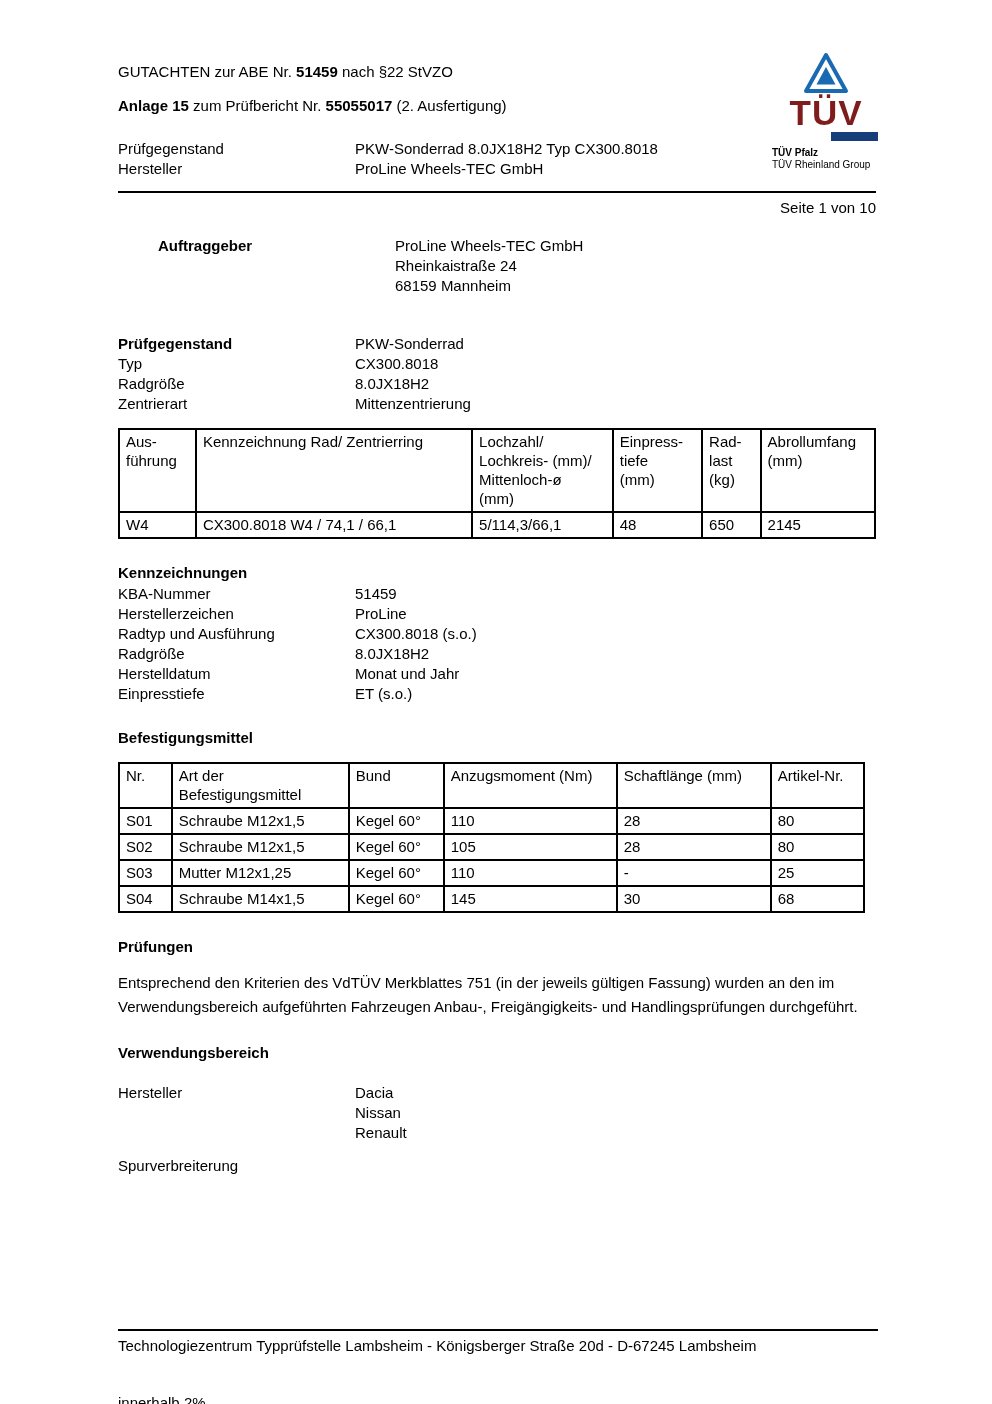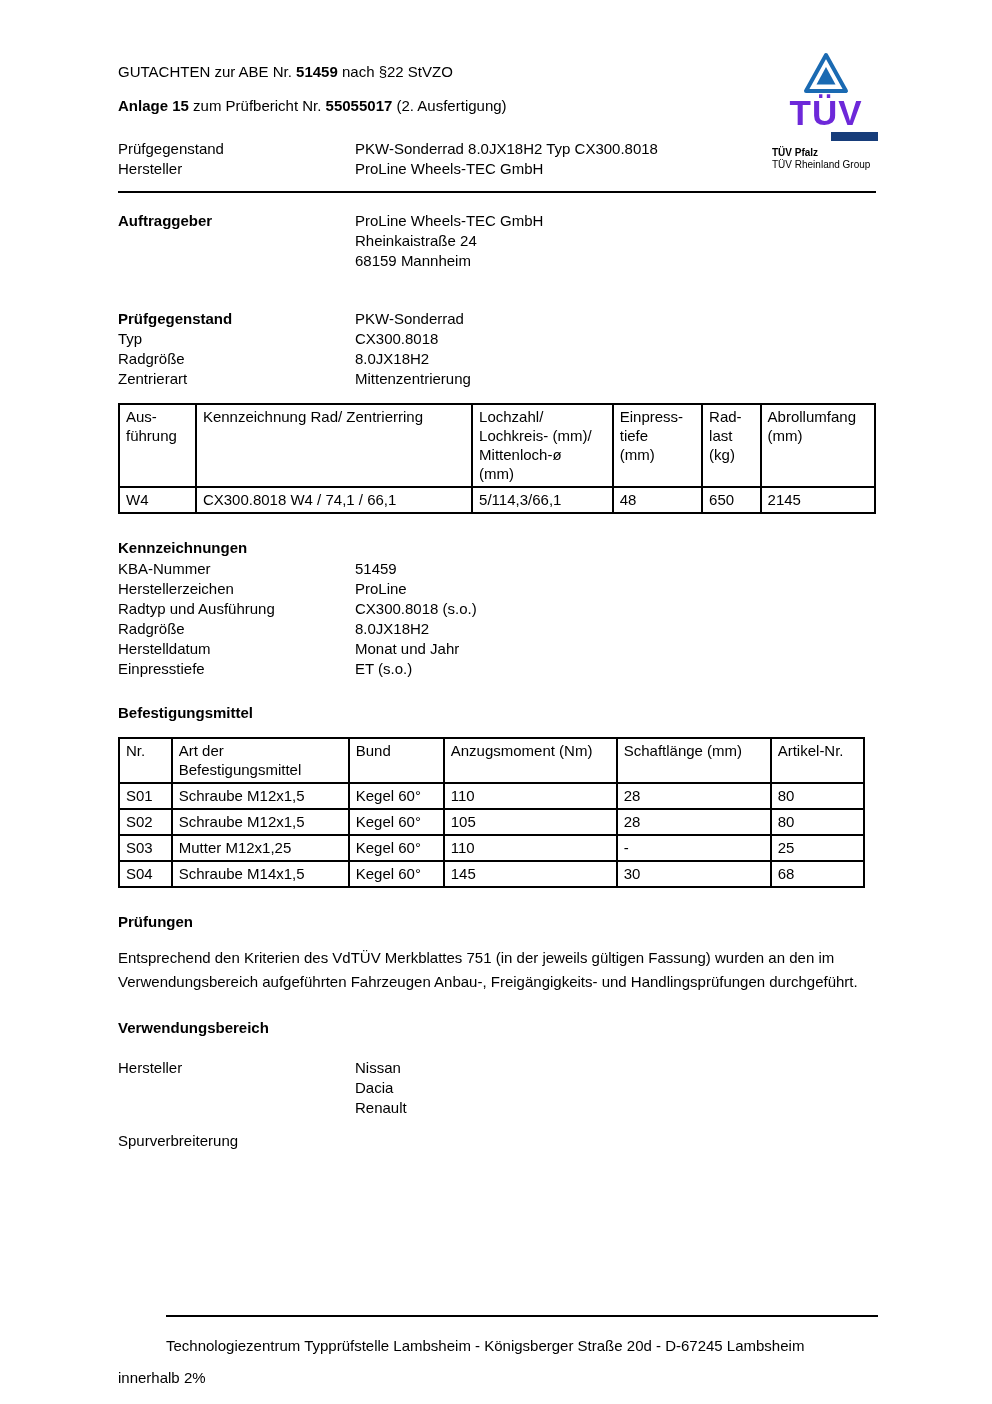--- a/index.html
+++ b/index.html
@@ -15,46 +15,46 @@
     padding: 62px 116px 0 118px;
   }
   .bold { font-weight: bold; }
   .line-title { margin-bottom: 14px; }
   .line-anlage { margin-bottom: 23px; }
   .kv { display: flex; align-items: flex-start; }
   .kv-label { width: 237px; flex: 0 0 237px; }
   .kv-value { flex: 1; }
   .rule { border-top: 2px solid #000; margin-top: 12px; }
   .page-num { text-align: right; margin-top: 5px; }
-  .client-block { margin-top: 18px; }
+  .client-block { margin-top: 18px; margin-left: 40px; }
   .specimen-block { margin-top: 38px; }
   .doc-table {
     border-collapse: collapse; table-layout: fixed;
     margin-top: 14px; font-size: 15px; line-height: 19px;
   }
   .doc-table th, .doc-table td {
     border: 2px solid #000; padding: 2px 18px 3px 6px;
     font-weight: normal; text-align: left; vertical-align: top;
     white-space: pre-line; overflow: hidden;
   }
   .section-head { margin-top: 24px; font-weight: bold; }
   .markings-block { margin-top: 1px; }
   .paragraph { margin-top: 14px; width: 760px; line-height: 24px; }
   .usage-block { margin-top: 20px; }
   .track-block { margin-top: 13px; flex-direction: column; }
   .footer {
     position: absolute; left: 118px; right: 114px; bottom: 48px;
-    border-top: 2px solid #000; padding-top: 19px; margin-left: 48px;
+    border-top: 2px solid #000; padding-top: 5px;
   }
   
   .logo { position: absolute; top: 52px; right: 112px; width: 108px; }
   .logo-triangle { display: block; margin: 0 auto 2px auto; }
   .logo-wordmark {
     font-weight: bold; font-size: 35px; line-height: 34px;
-    letter-spacing: 1px; text-align: center; color: #6d28d9;
+    letter-spacing: 1px; text-align: center; color: #7f1d1d;
   }
   .logo-bar { width: 47px; height: 9px; margin: 2px 2px 6px auto; }
   .logo-small1 { font-size: 10px; line-height: 12px; font-weight: bold; }
   .logo-small2 { font-size: 10px; line-height: 11px; }
 </style>
 </head>
 <body>
 
 <div class="page">
 
@@ -79,20 +79,21 @@
   <div class="kv">
     <span class="kv-label">Prüfgegenstand</span>
     <span class="kv-value">PKW-Sonderrad 8.0JX18H2 Typ CX300.8018</span>
   </div>
   <div class="kv">
     <span class="kv-label">Hersteller</span>
     <span class="kv-value">ProLine Wheels-TEC GmbH</span>
   </div>
 
   <div class="rule"></div>
+  <div class="page-num">Seite 1 von 10</div>
 
   <div class="kv client-block">
     <span class="kv-label bold">Auftraggeber</span>
     <div class="kv-value">
       <div>ProLine Wheels-TEC GmbH</div>
       <div>Rheinkaistraße 24</div>
       <div>68159 Mannheim</div>
     </div>
   </div>
 
@@ -236,22 +237,22 @@
   </tbody>
     </table>
 
   <div class="section-head">Prüfungen</div>
   <div class="paragraph">Entsprechend den Kriterien des VdTÜV Merkblattes 751 (in der jeweils gültigen Fassung) wurden an den im Verwendungsbereich aufgeführten Fahrzeugen Anbau-, Freigängigkeits- und Handlingsprüfungen durchgeführt.</div>
 
   <div class="section-head">Verwendungsbereich</div>
   <div class="kv usage-block">
     <span class="kv-label">Hersteller</span>
     <div class="kv-value">
+      <div>Dacia</div>
       <div>Nissan</div>
-      <div>Dacia</div>
       <div>Renault</div>
     </div>
   </div>
   <div class="kv track-block">
     <span class="kv-label">Spurverbreiterung</span>
     <span class="kv-value">innerhalb 2%</span>
   </div>
 
   <div class="footer">
     <div>Technologiezentrum Typprüfstelle Lambsheim - Königsberger Straße 20d - D-67245 Lambsheim</div>

